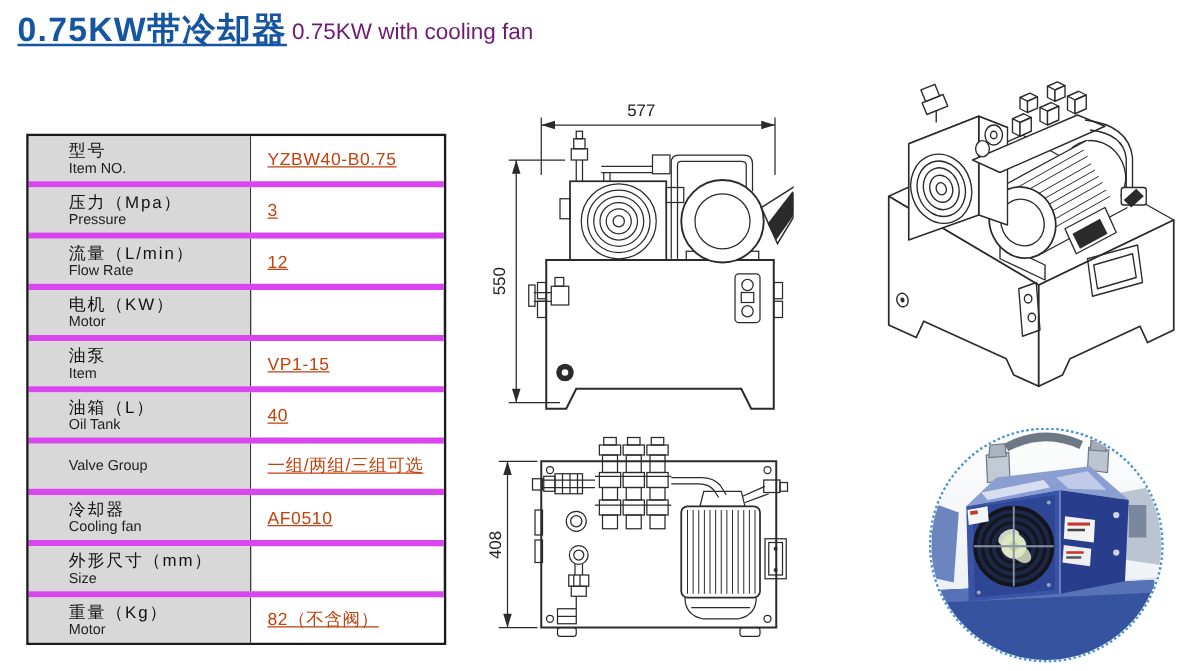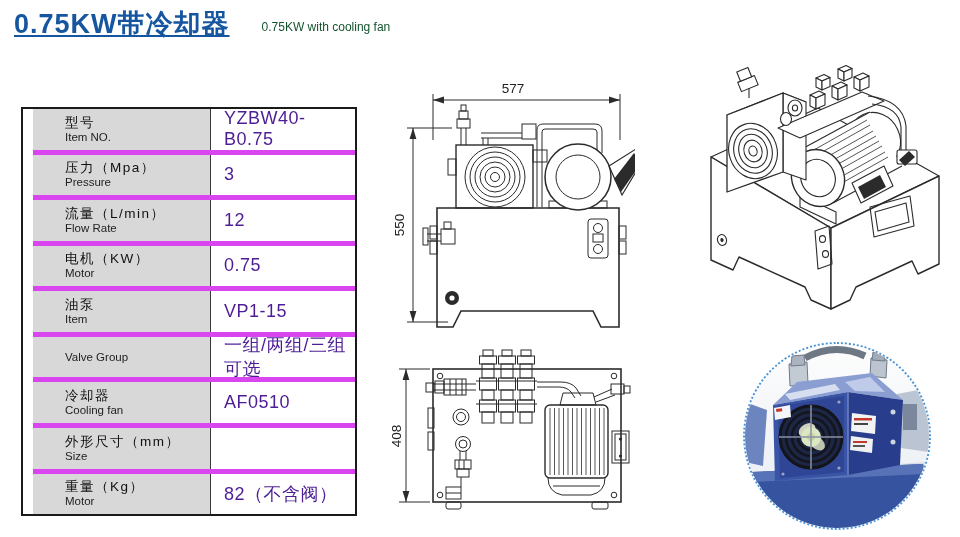--- a/index.html
+++ b/index.html
@@ -2,35 +2,35 @@
 <html><head>
 <meta charset="utf-8">
 <style>
   html,body{margin:0;padding:0;}
   body{
     width:960px;height:537px;position:relative;overflow:hidden;
     background:#ffffff;font-family:"Liberation Sans","DejaVu Sans",sans-serif;
   }
   .header{position:absolute;left:14px;top:6px;white-space:nowrap;}
   .title-cn{color:#1656a0;font-size:27px;font-weight:bold;letter-spacing:1px;vertical-align:baseline;text-decoration:underline;}
-  .title-en{color:#14532d;font-size:12px;margin-left:32px;vertical-align:2px;}
+  .title-en{color:#701a75;font-size:18px;margin-left:4px;vertical-align:2px;}
   .spec-table{
     position:absolute;left:21px;top:107px;width:336px;height:409px;
-    border:2px solid #1a1a1a;box-sizing:border-box;display:flex;flex-direction:column;padding-left:10px;
+    border:2px solid #1a1a1a;box-sizing:border-box;display:flex;flex-direction:column;
   }
   .spec-row{flex:1;display:flex;border-top:5px solid #d946ef;min-height:0;}
   .spec-row:first-child{border-top:none;}
   .cell-label{
     width:178px;background:#d8d8d8;border-right:1px solid #3a3a3a;box-sizing:border-box;
     padding-left:32px;display:flex;flex-direction:column;justify-content:center;
   }
   .cell-label .cn{font-size:13.5px;color:#111;letter-spacing:1.5px;line-height:15px;}
   .cell-label .en{font-size:11.5px;color:#222;line-height:13px;margin-top:1px;}
   .cell-value{flex:1;background:#fff;display:flex;align-items:center;padding-left:13px;
-    font-size:18px;color:#4c1d95;letter-spacing:.5px;}
+    font-size:14px;color:#c2410c;letter-spacing:.5px;text-decoration:underline;}
   svg{position:absolute;}
   svg text{font-family:"Liberation Sans","DejaVu Sans",sans-serif;}
   .photo-circle{
     position:absolute;left:743px;top:342px;width:184px;height:184px;border-radius:50%;
     border:2px dotted #4a94d6;overflow:hidden;background:#fdfdfd;box-sizing:content-box;
   }
 </style>
 </head>
 <body>
 
@@ -64,31 +64,37 @@
       </div>
       <div class="cell-value">
         <span>12</span>
       </div>
     </div>
     <div class="spec-row">
       <div class="cell-label">
         <span class="cn">电机（KW）</span>
         <span class="en">Motor</span>
       </div>
-      <div class="cell-value">
-        <span>0.75</span>
-      </div>
     </div>
     <div class="spec-row">
       <div class="cell-label">
         <span class="cn">油泵</span>
         <span class="en">Item</span>
       </div>
       <div class="cell-value">
         <span>VP1-15</span>
+      </div>
+    </div>
+    <div class="spec-row">
+      <div class="cell-label">
+        <span class="cn">油箱（L）</span>
+        <span class="en">Oil Tank</span>
+      </div>
+      <div class="cell-value">
+        <span>40</span>
       </div>
     </div>
     <div class="spec-row">
       <div class="cell-label">
         <span class="en">Valve Group</span>
       </div>
       <div class="cell-value">
         <span>一组/两组/三组可选</span>
       </div>
     </div>

